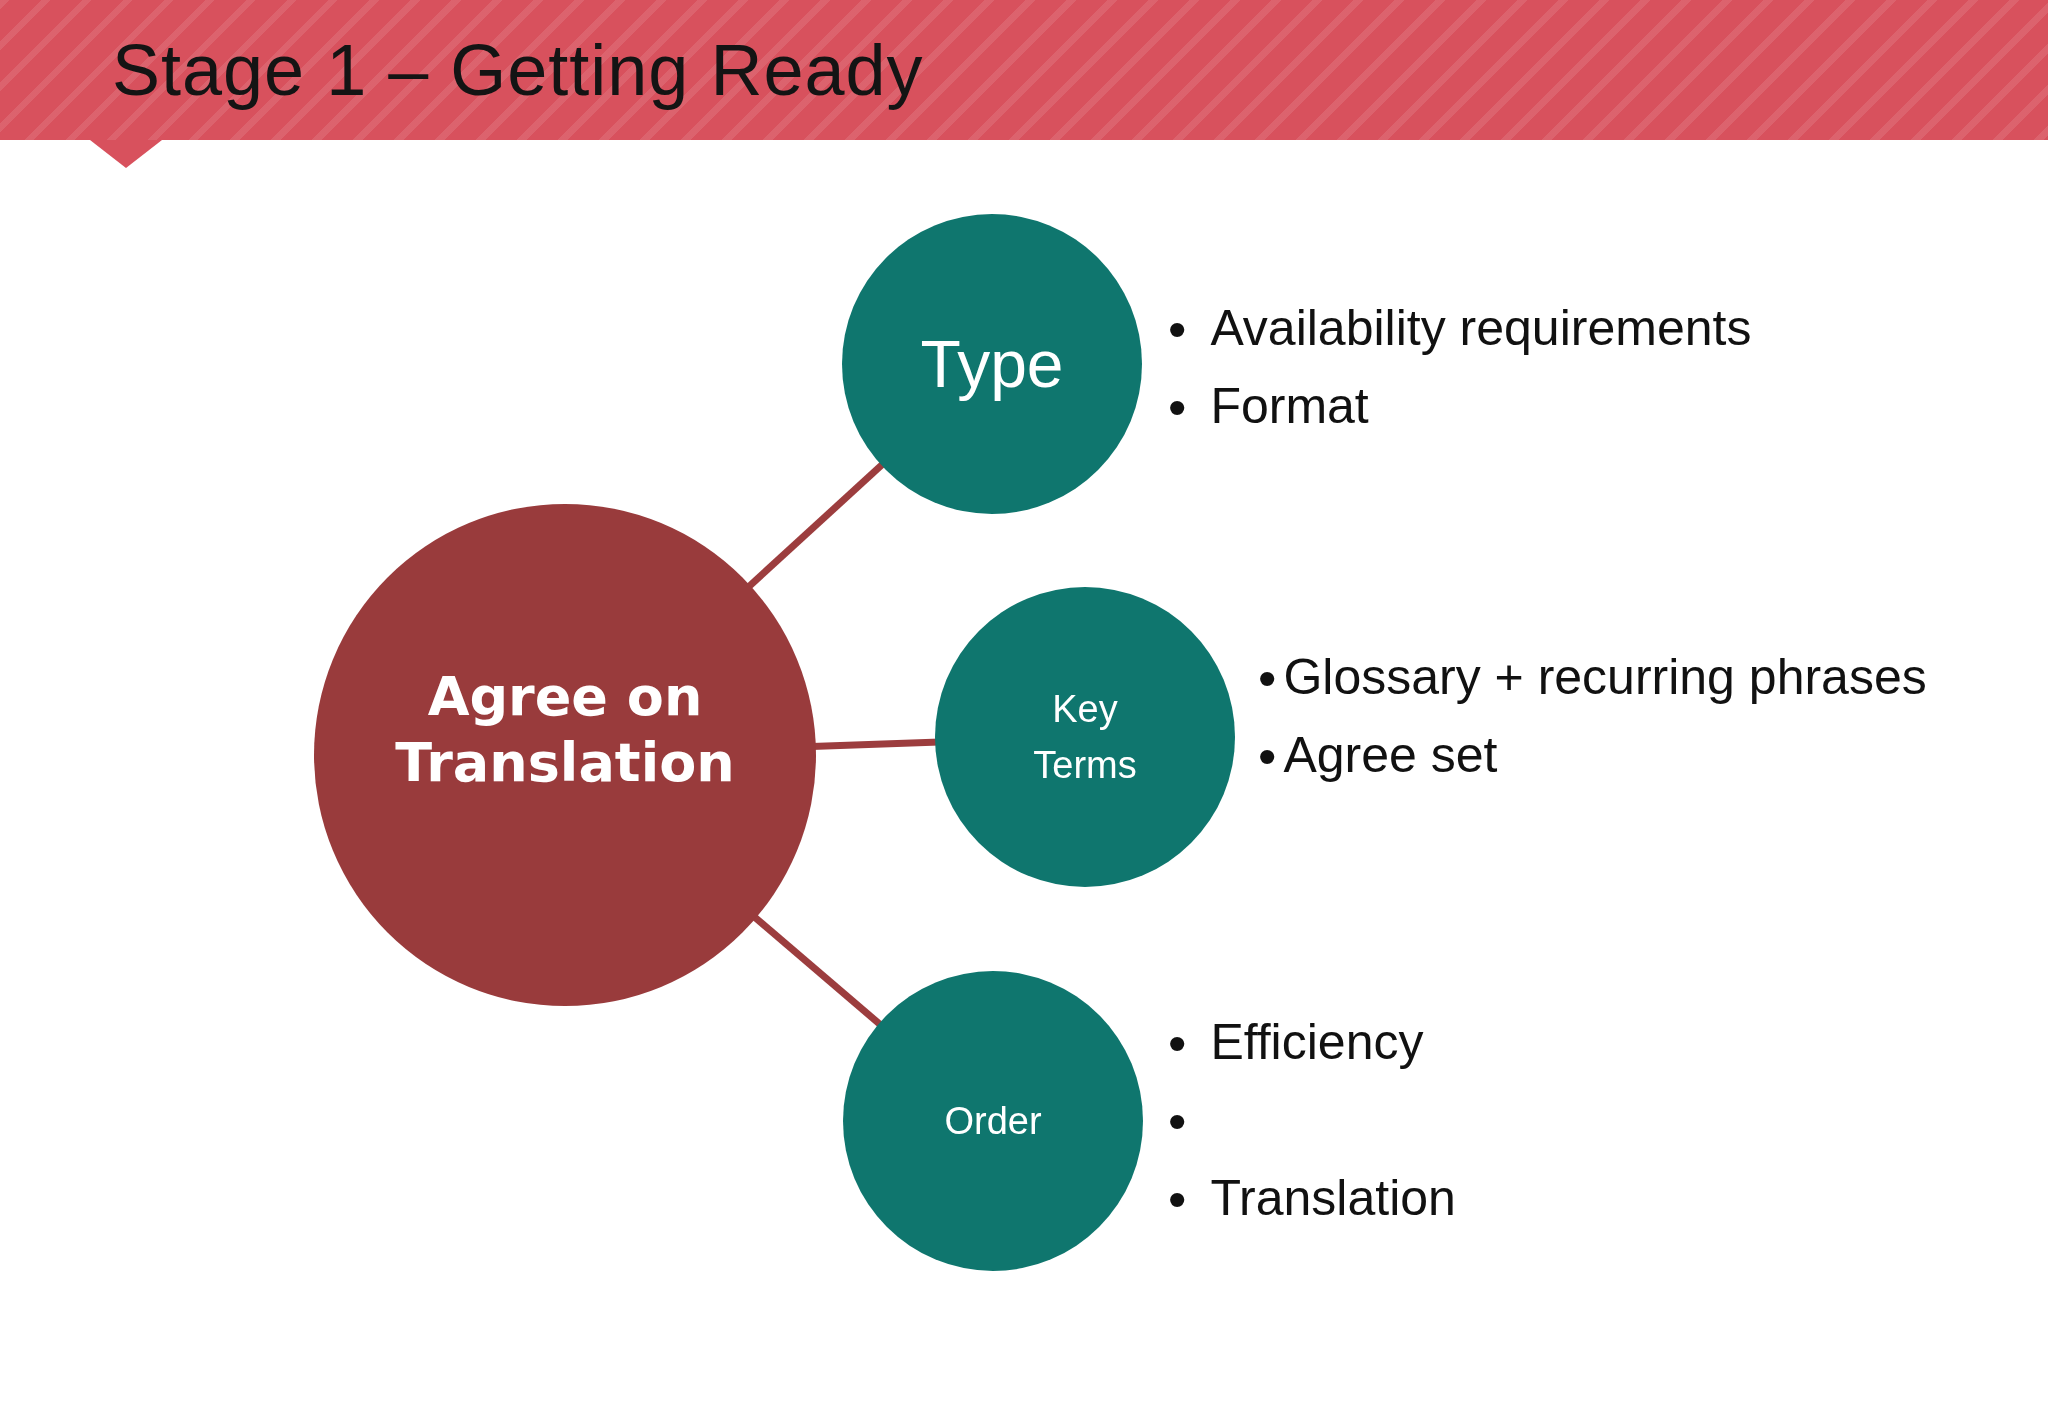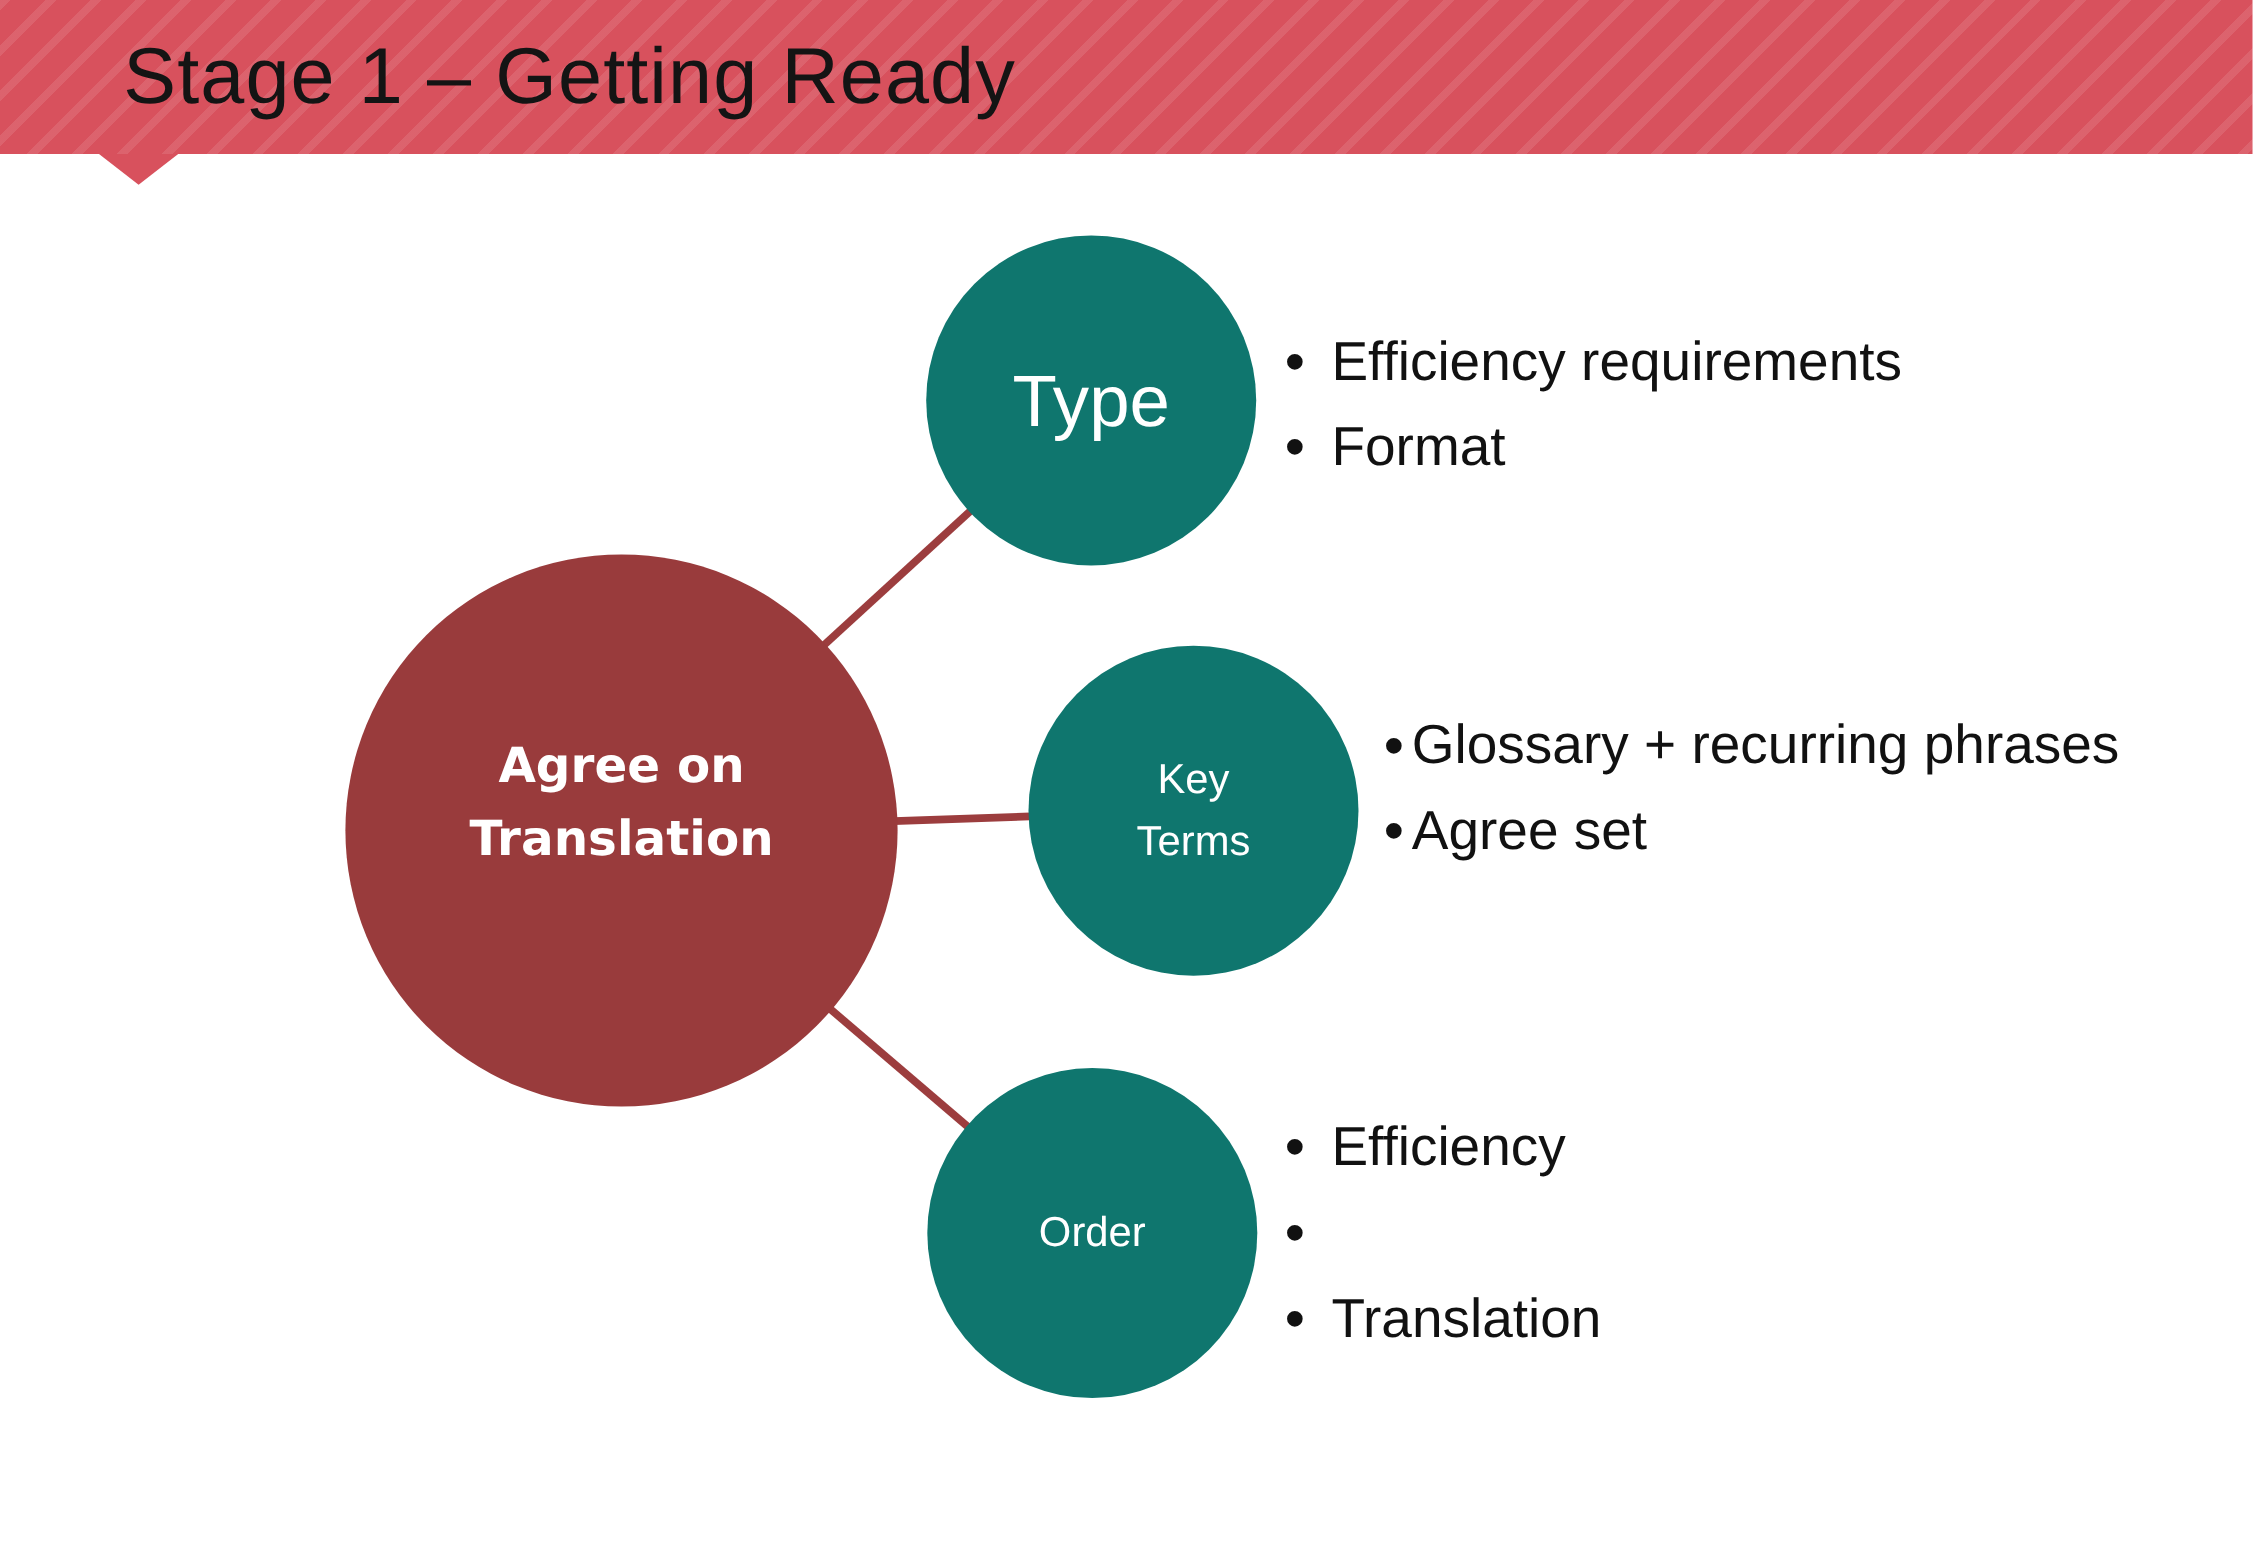--- a/index.html
+++ b/index.html
@@ -64,21 +64,21 @@
     color: #ffffff;
   }
   .center-circle {
     left: 314px; top: 504px;
     width: 502px; height: 502px;
     background: #993B3C;
   }
   .center-circle .circle-label {
     font-family: "DejaVu Sans", sans-serif;
     font-weight: 700;
-    font-size: 44px;
+    font-size: 54px;
     line-height: 66px;
     transform: translateY(-25px);
   }
   .branch-circle { background: #0f766e; width: 300px; height: 300px; }
   .circle-type  { left: 842px; top: 214px; }
   .circle-key   { left: 935px; top: 587px; }
   .circle-order { left: 843px; top: 971px; }
   .circle-type  .circle-label { font-size: 66px; line-height: 74px; }
   .circle-key   .circle-label { font-size: 38px; line-height: 56px; }
   .circle-order .circle-label { font-size: 38px; line-height: 60px; }
@@ -156,21 +156,21 @@
 
   <div class="circle branch-circle circle-order">
     <div class="circle-label">
       <span>Order</span>
     </div>
   </div>
 
   <ul class="bullets list-type">
     <li>
       <span class="dot">•</span>
-      <span>Efficiency requirements</span>
+      <span>Availability requirements</span>
     </li>
     <li>
       <span class="dot">•</span>
       <span>Format</span>
     </li>
   </ul>
 
   <ul class="bullets tight list-key">
     <li>
       <span class="dot">•</span>

